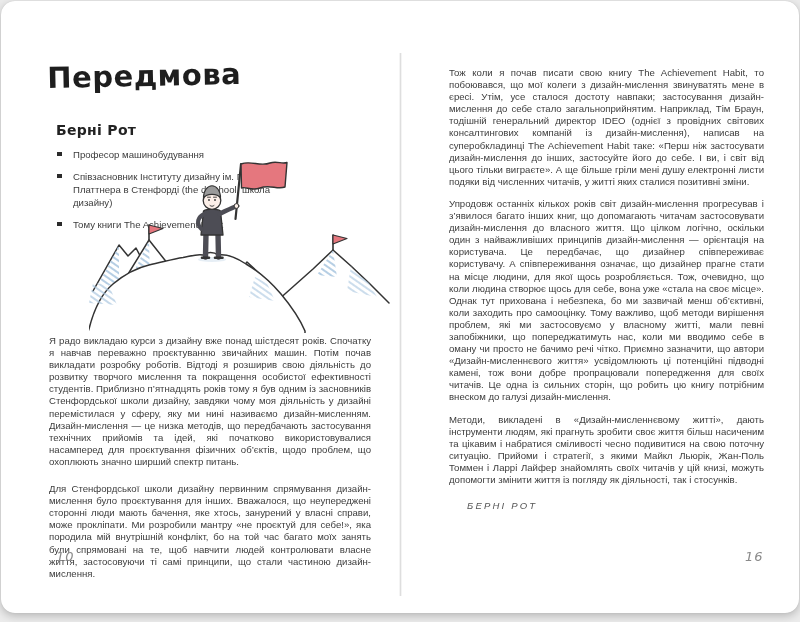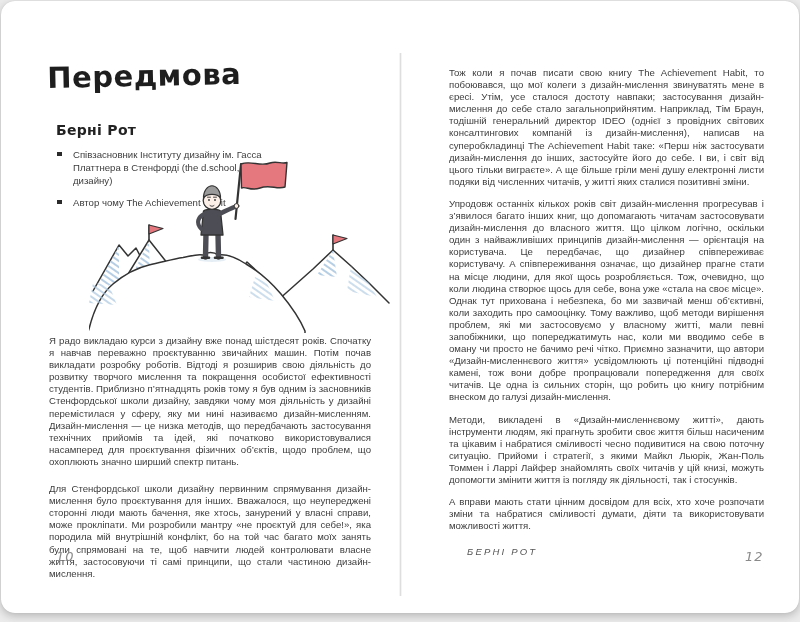--- a/index.html
+++ b/index.html
@@ -61,22 +61,23 @@
 <body>
 
 <div class="spread">
   <div class="gutter"></div>
 
   <div>
     <div class="abs title">Передмова</div>
     <div class="abs author-heading">Берні Рот</div>
 
     <ul class="abs bullets">
+      <li><span class="sq"></span><span><span>Професор машинобудування</span></span></li>
       <li><span class="sq"></span><span><span>Співзасновник Інституту дизайну ім. Гасса Платтнера в Стенфорді (the d.school, школа дизайну)</span></span></li>
-      <li><span class="sq"></span><span><span>Автор чому </span><span class="it">The Achievement Habit</span></span></li>
+      <li><span class="sq"></span><span><span>Тому книги </span><span class="it">The Achievement Habit</span></span></li>
     </ul>
 
     <svg class="abs illustration" viewBox="0 0 302 182" xmlns="http://www.w3.org/2000/svg">
       <defs>
         <pattern id="hz" width="5" height="5" patternUnits="userSpaceOnUse" patternTransform="rotate(-55)">
           <line x1="2" y1="0" x2="2" y2="5" stroke="#a9c6e0" stroke-width="1.7"></line>
         </pattern>
       </defs>
 
       <g stroke="#333333" stroke-width="1.5" stroke-linejoin="round" stroke-linecap="round">
@@ -147,19 +148,18 @@
     </div>
 
     <div class="abs page-num pn-left">10</div>
   </div>
 
   <div>
     <div class="abs body-col right-body">
       <p><span>Тож коли я почав писати свою книгу </span><span class="it">The Achievement Habit</span><span>, то побоювався, що мої колеги з дизайн-мислення звинуватять мене в єресі. Утім, усе сталося достоту навпаки; застосування дизайн-мислення до себе стало загальноприйнятим. Наприклад, Тім Браун, тодішній генеральний директор IDEO (однієї з провідних світових консалтингових компаній із дизайн-мислення), написав на суперобкладинці </span><span class="it">The Achievement Habit</span><span> таке: «Перш ніж застосувати дизайн-мислення до інших, застосуйте його до себе. І ви, і світ від цього тільки виграєте». А ще більше гріли мені душу електронні листи подяки від численних читачів, у житті яких сталися позитивні зміни.</span></p>
       <p><span>Упродовж останніх кількох років світ дизайн-мислення прогресував і з’явилося багато інших книг, що допомагають читачам застосовувати дизайн-мислення до власного життя. Що цілком логічно, оскільки один з найважливіших принципів дизайн-мислення — орієнтація на користувача. Це передбачає, що дизайнер співпереживає користувачу. А співпереживання означає, що дизайнер прагне стати на місце людини, для якої щось розробляється. Тож, очевидно, що коли людина створює щось для себе, вона уже «стала на своє місце». Однак тут прихована і небезпека, бо ми зазвичай менш об’єктивні, коли заходить про самооцінку. Тому важливо, щоб методи вирішення проблем, які ми застосовуємо у власному житті, мали певні запобіжники, що попереджатимуть нас, коли ми вводимо себе в оману чи просто не бачимо речі чітко. Приємно зазначити, що автори «Дизайн-мисленнєвого життя» усвідомлюють ці потенційні підводні камені, тож вони добре пропрацювали попередження для своїх читачів. Це одна із сильних сторін, що робить цю книгу потрібним внеском до галузі дизайн-мислення.</span></p>
       <p><span>Методи, викладені в «Дизайн-мисленнєвому житті», дають інструменти людям, які прагнуть зробити своє життя більш насиченим та цікавим і набратися сміливості чесно подивитися на свою поточну ситуацію. Прийоми і стратегії, з якими Майкл Льюрік, Жан-Поль Томмен і Ларрі Лайфер знайомлять своїх читачів у цій книзі, можуть допомогти змінити життя із погляду як діяльності, так і стосунків.</span></p>
-      <p><span>А вправи мають стати цінним досвідом для всіх, хто хоче розпочати зміни та набратися сміливості думати, діяти та використовувати можливості життя.</span></p>
       <div class="signature">Берні Рот</div>
     </div>
 
-    <div class="abs page-num pn-right">12</div>
+    <div class="abs page-num pn-right">16</div>
   </div>
 </div>
 
 </body></html>

